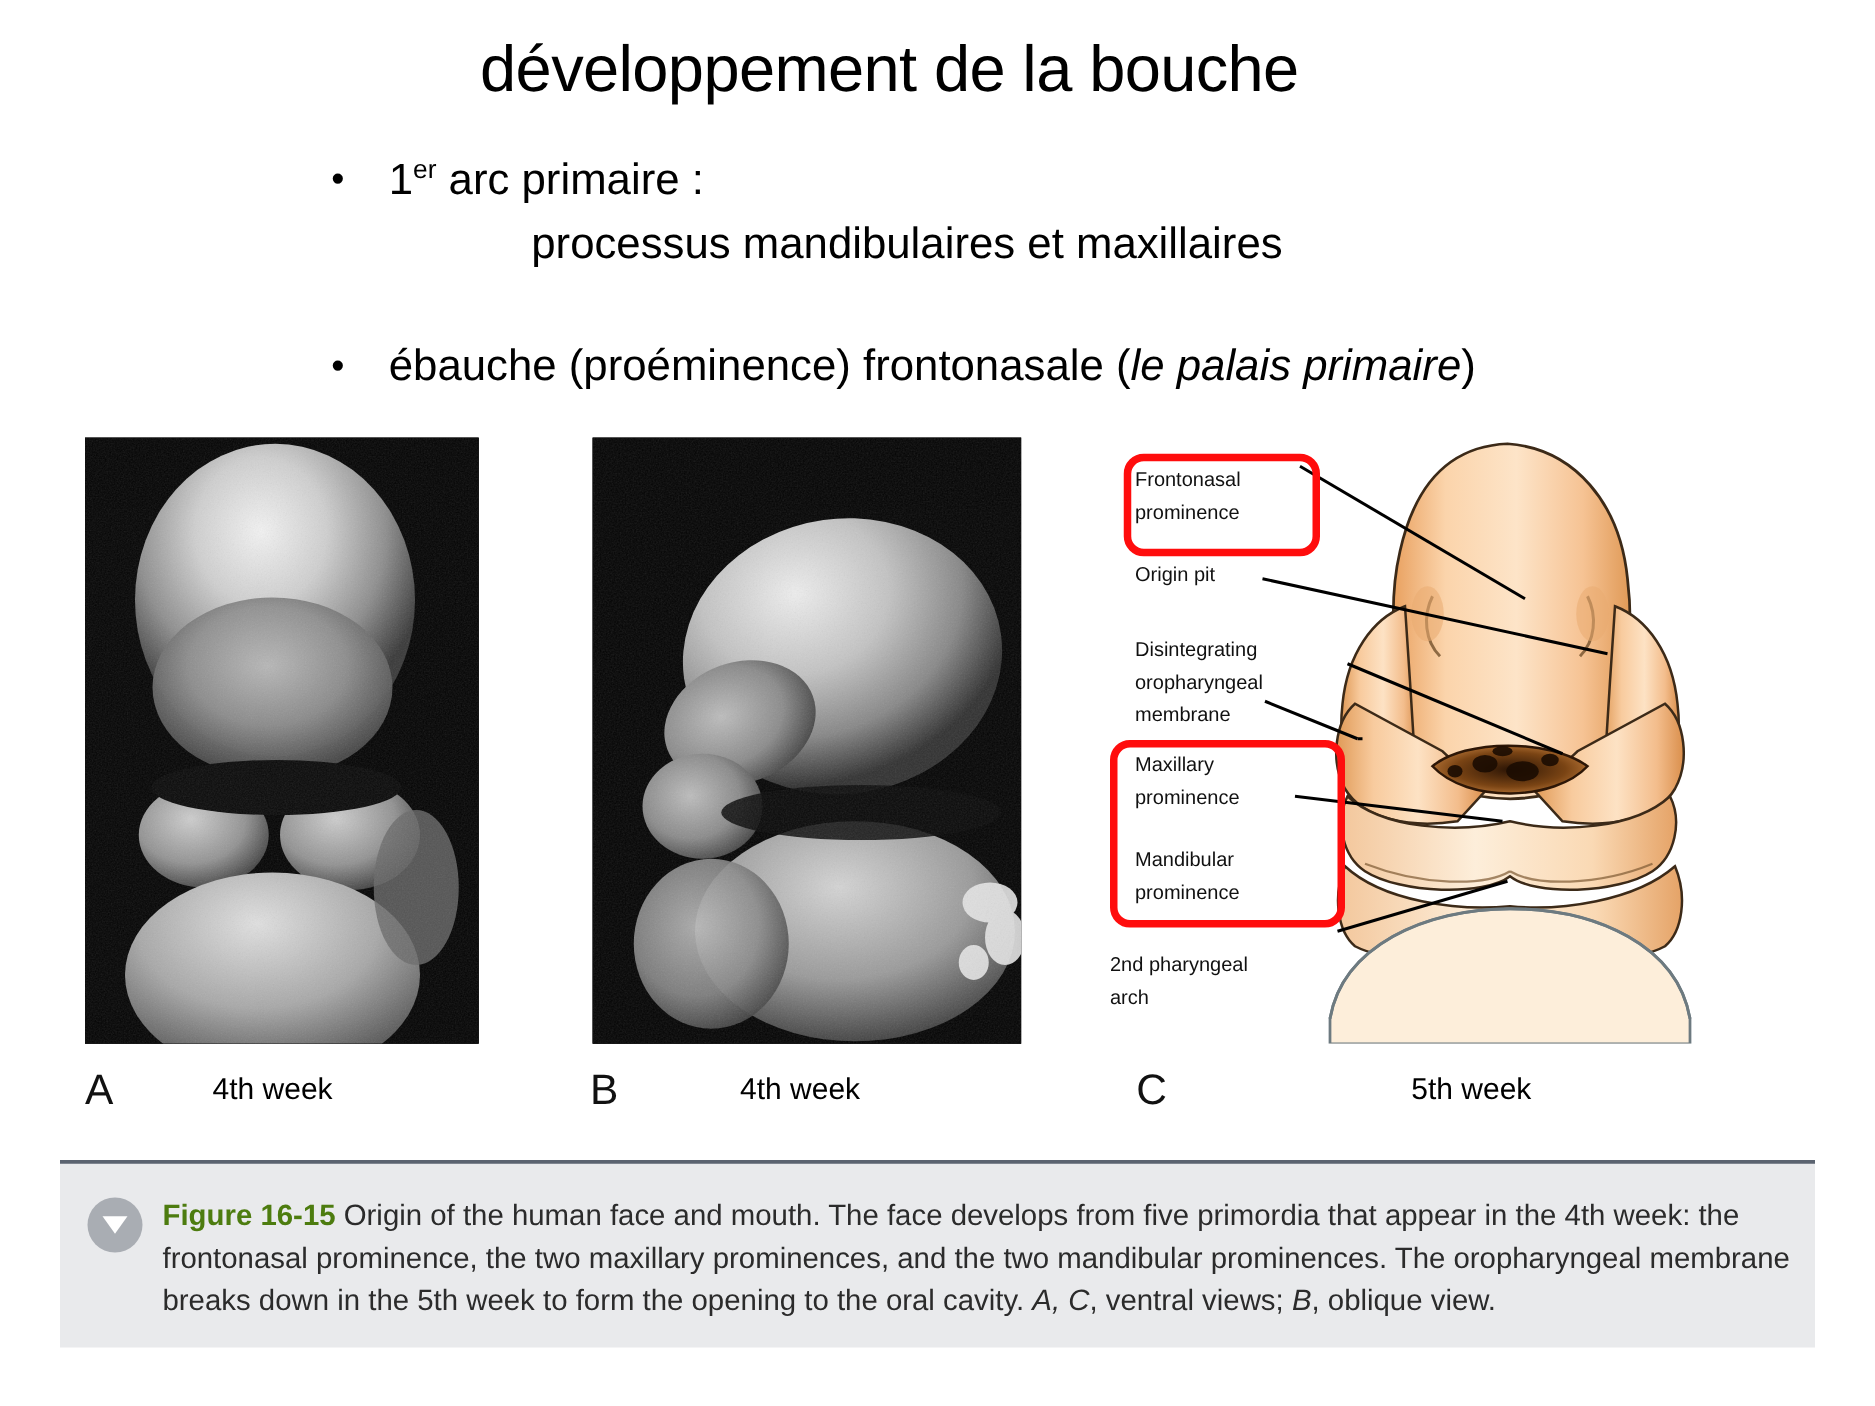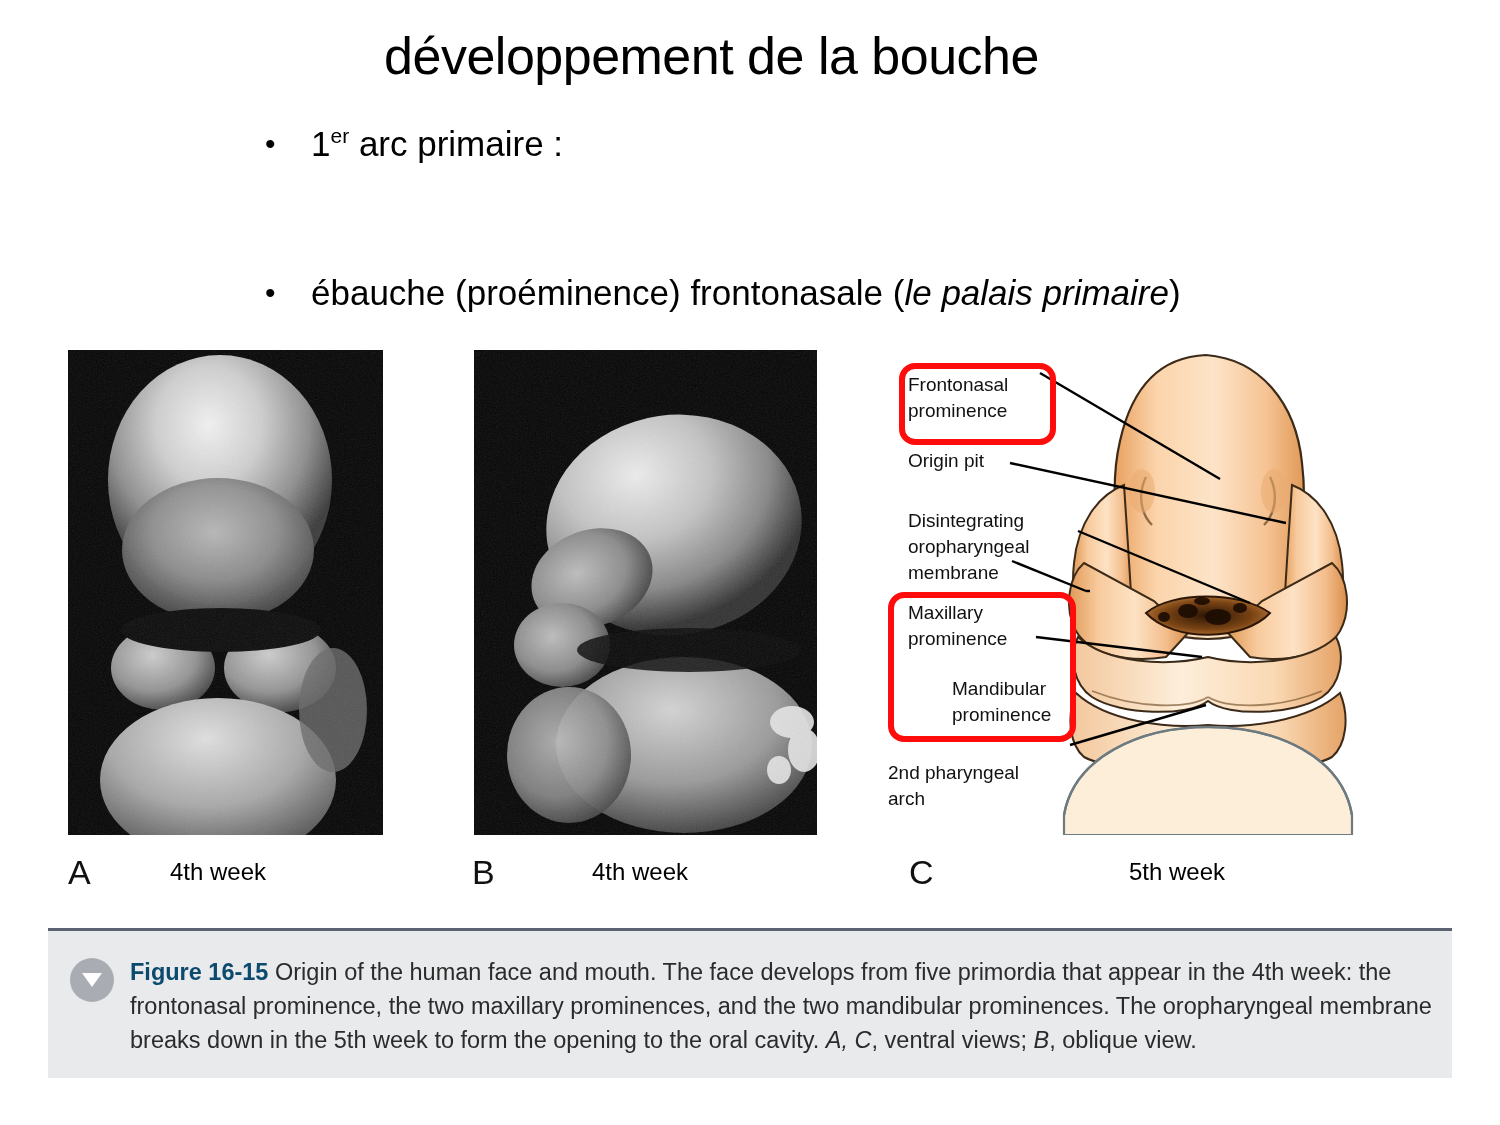--- a/index.html
+++ b/index.html
@@ -131,29 +131,29 @@
     position: absolute;
     left: 82px;
     top: 24px;
     width: 1310px;
     font-size: 23.5px;
     line-height: 34px;
     color: #2b2b2b;
     font-family: "Liberation Sans", sans-serif;
   }
   .caption-text b.figno {
-    color: #0c4a6e;
+    color: #4d7c0f;
     font-weight: 700;
   }
   .caption-text i { font-style: italic; }
 
   
   .clabel {
     position: absolute;
-    font-size: 19px;
+    font-size: 16px;
     line-height: 26px;
     font-family: "Liberation Sans", sans-serif;
     color: #111;
     white-space: pre-line;
   }
   .redbox {
     position: absolute;
     border: 6px solid #ff0d0d;
     border-radius: 16px;
     background: transparent;
@@ -163,20 +163,21 @@
 </head>
 <body>
 
 <div class="slide-title">développement de la bouche</div>
 
 <div class="bullet-block" id="bullet1">
   <div class="bullet-row">
     <span class="bullet-dot">•</span>
     <span class="bullet-text"><span>1</span><sup>er</sup><span> arc primaire :</span></span>
   </div>
+  <div class="sub-line">processus mandibulaires et maxillaires</div>
 </div>
 
 <div class="bullet-block" id="bullet2">
   <div class="bullet-row">
     <span class="bullet-dot">•</span>
     <span class="bullet-text"><span>ébauche (proéminence) frontonasale (</span><span class="ital">le palais primaire</span><span>)</span></span>
   </div>
 </div>
 
 <div class="panel-img panel-a">
@@ -380,21 +381,21 @@
 </div>
 
 <div class="clabel" style="left:908px; top:372px;">Frontonasal
 prominence</div>
 <div class="clabel" style="left:908px; top:448px;">Origin pit</div>
 <div class="clabel" style="left:908px; top:508px;">Disintegrating
 oropharyngeal
 membrane</div>
 <div class="clabel" style="left:908px; top:600px;">Maxillary
 prominence</div>
-<div class="clabel" style="left:908px; top:676px;margin-left:44px;">Mandibular
+<div class="clabel" style="left:908px; top:676px;">Mandibular
 prominence</div>
 <div class="clabel" style="left:888px; top:760px;">2nd pharyngeal
 arch</div>
 
 <div class="redbox" style="left:899px; top:363px; width:157px; height:82px;"></div>
 <div class="redbox" style="left:888px; top:592px; width:188px; height:150px;"></div>
 
 <div class="panel-letter" style="left:68px;  top:853px;">A</div>
 <div class="panel-week" style="left:170px; top:858px;">4th week</div>
 

